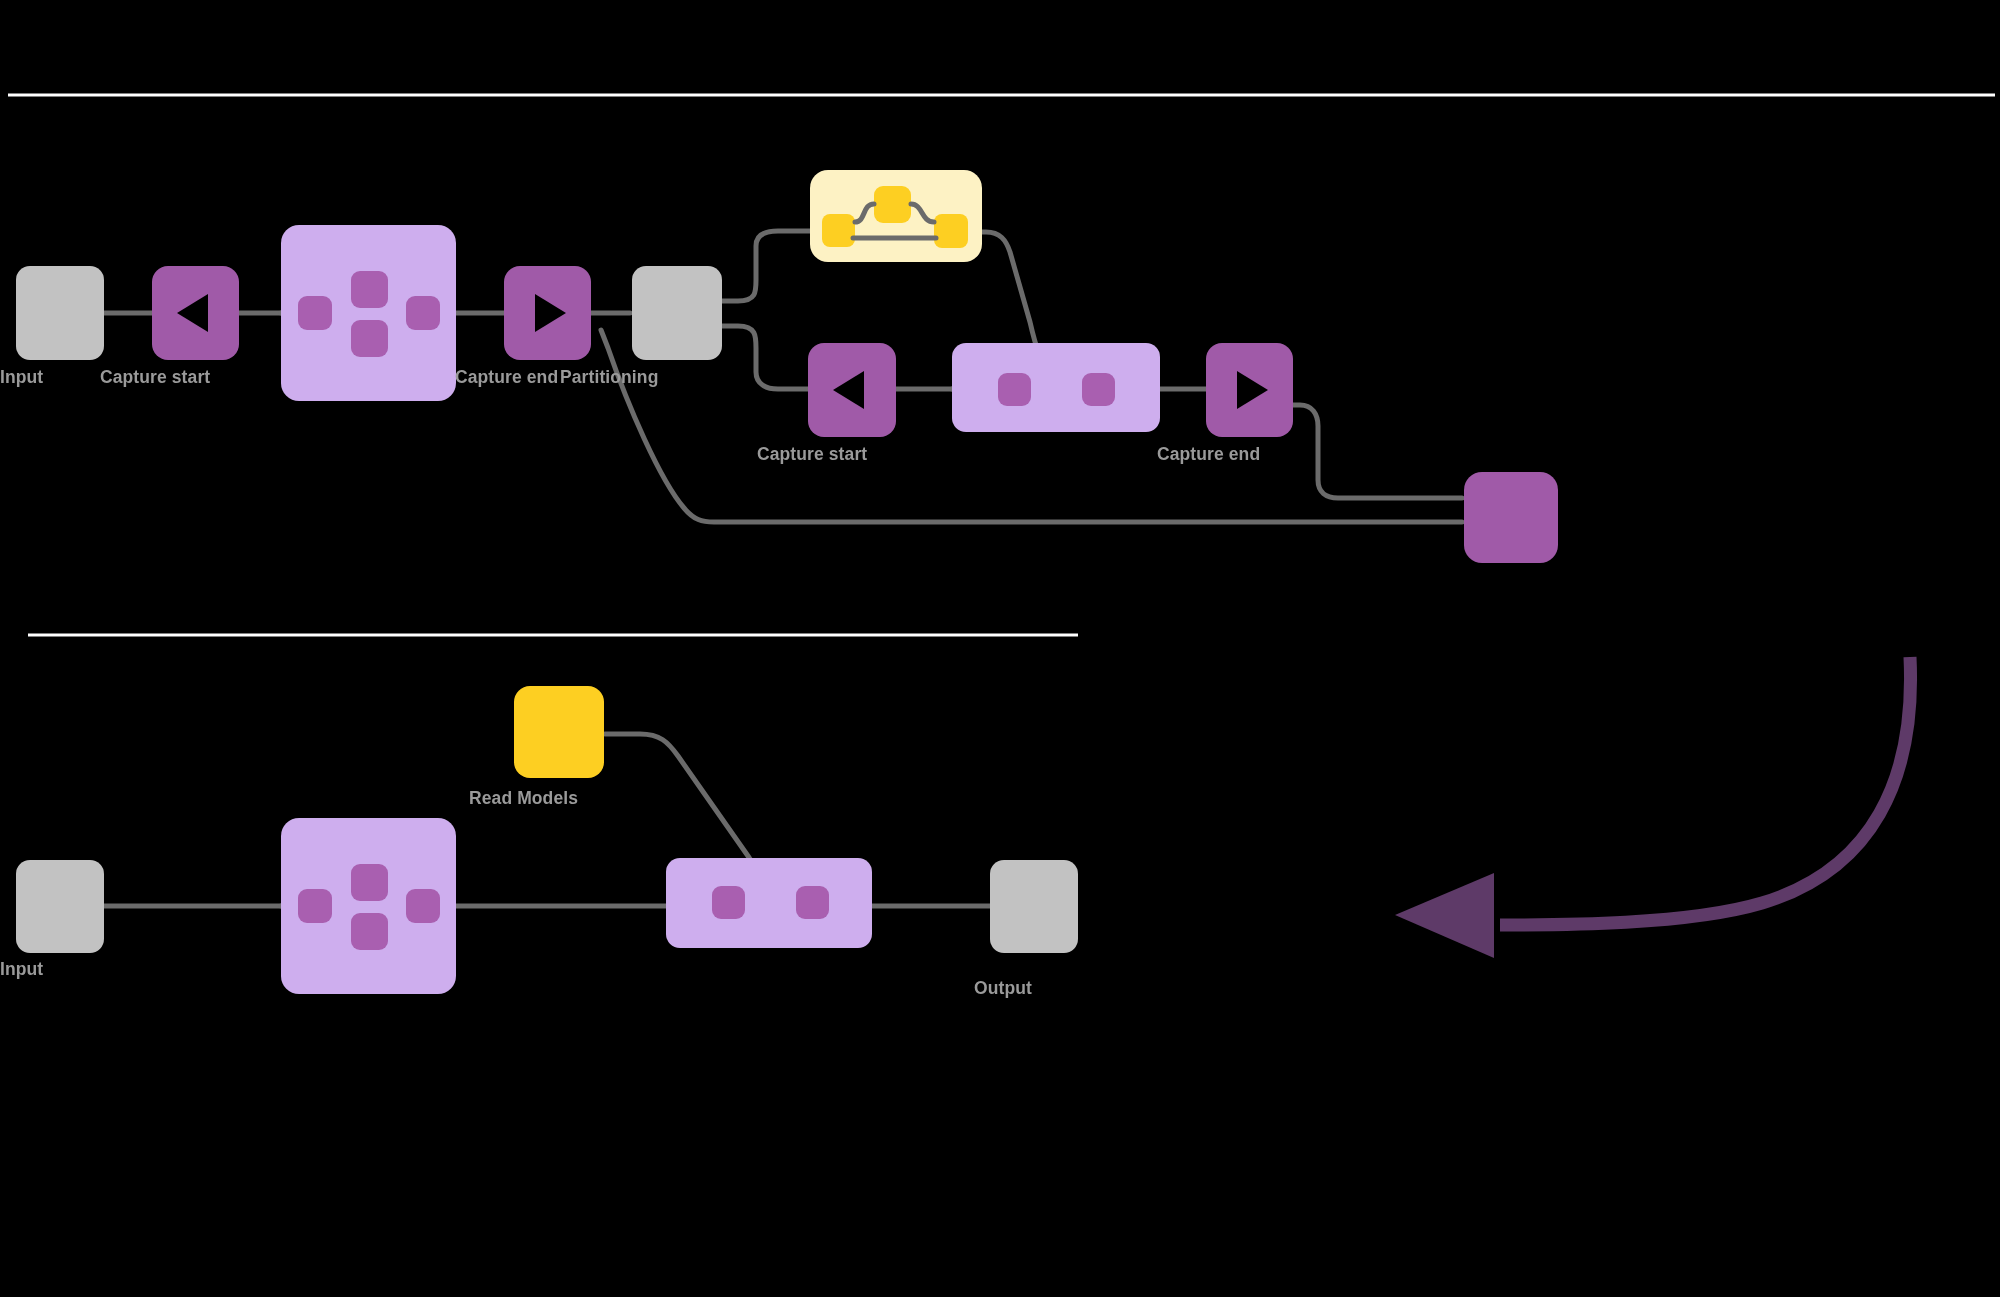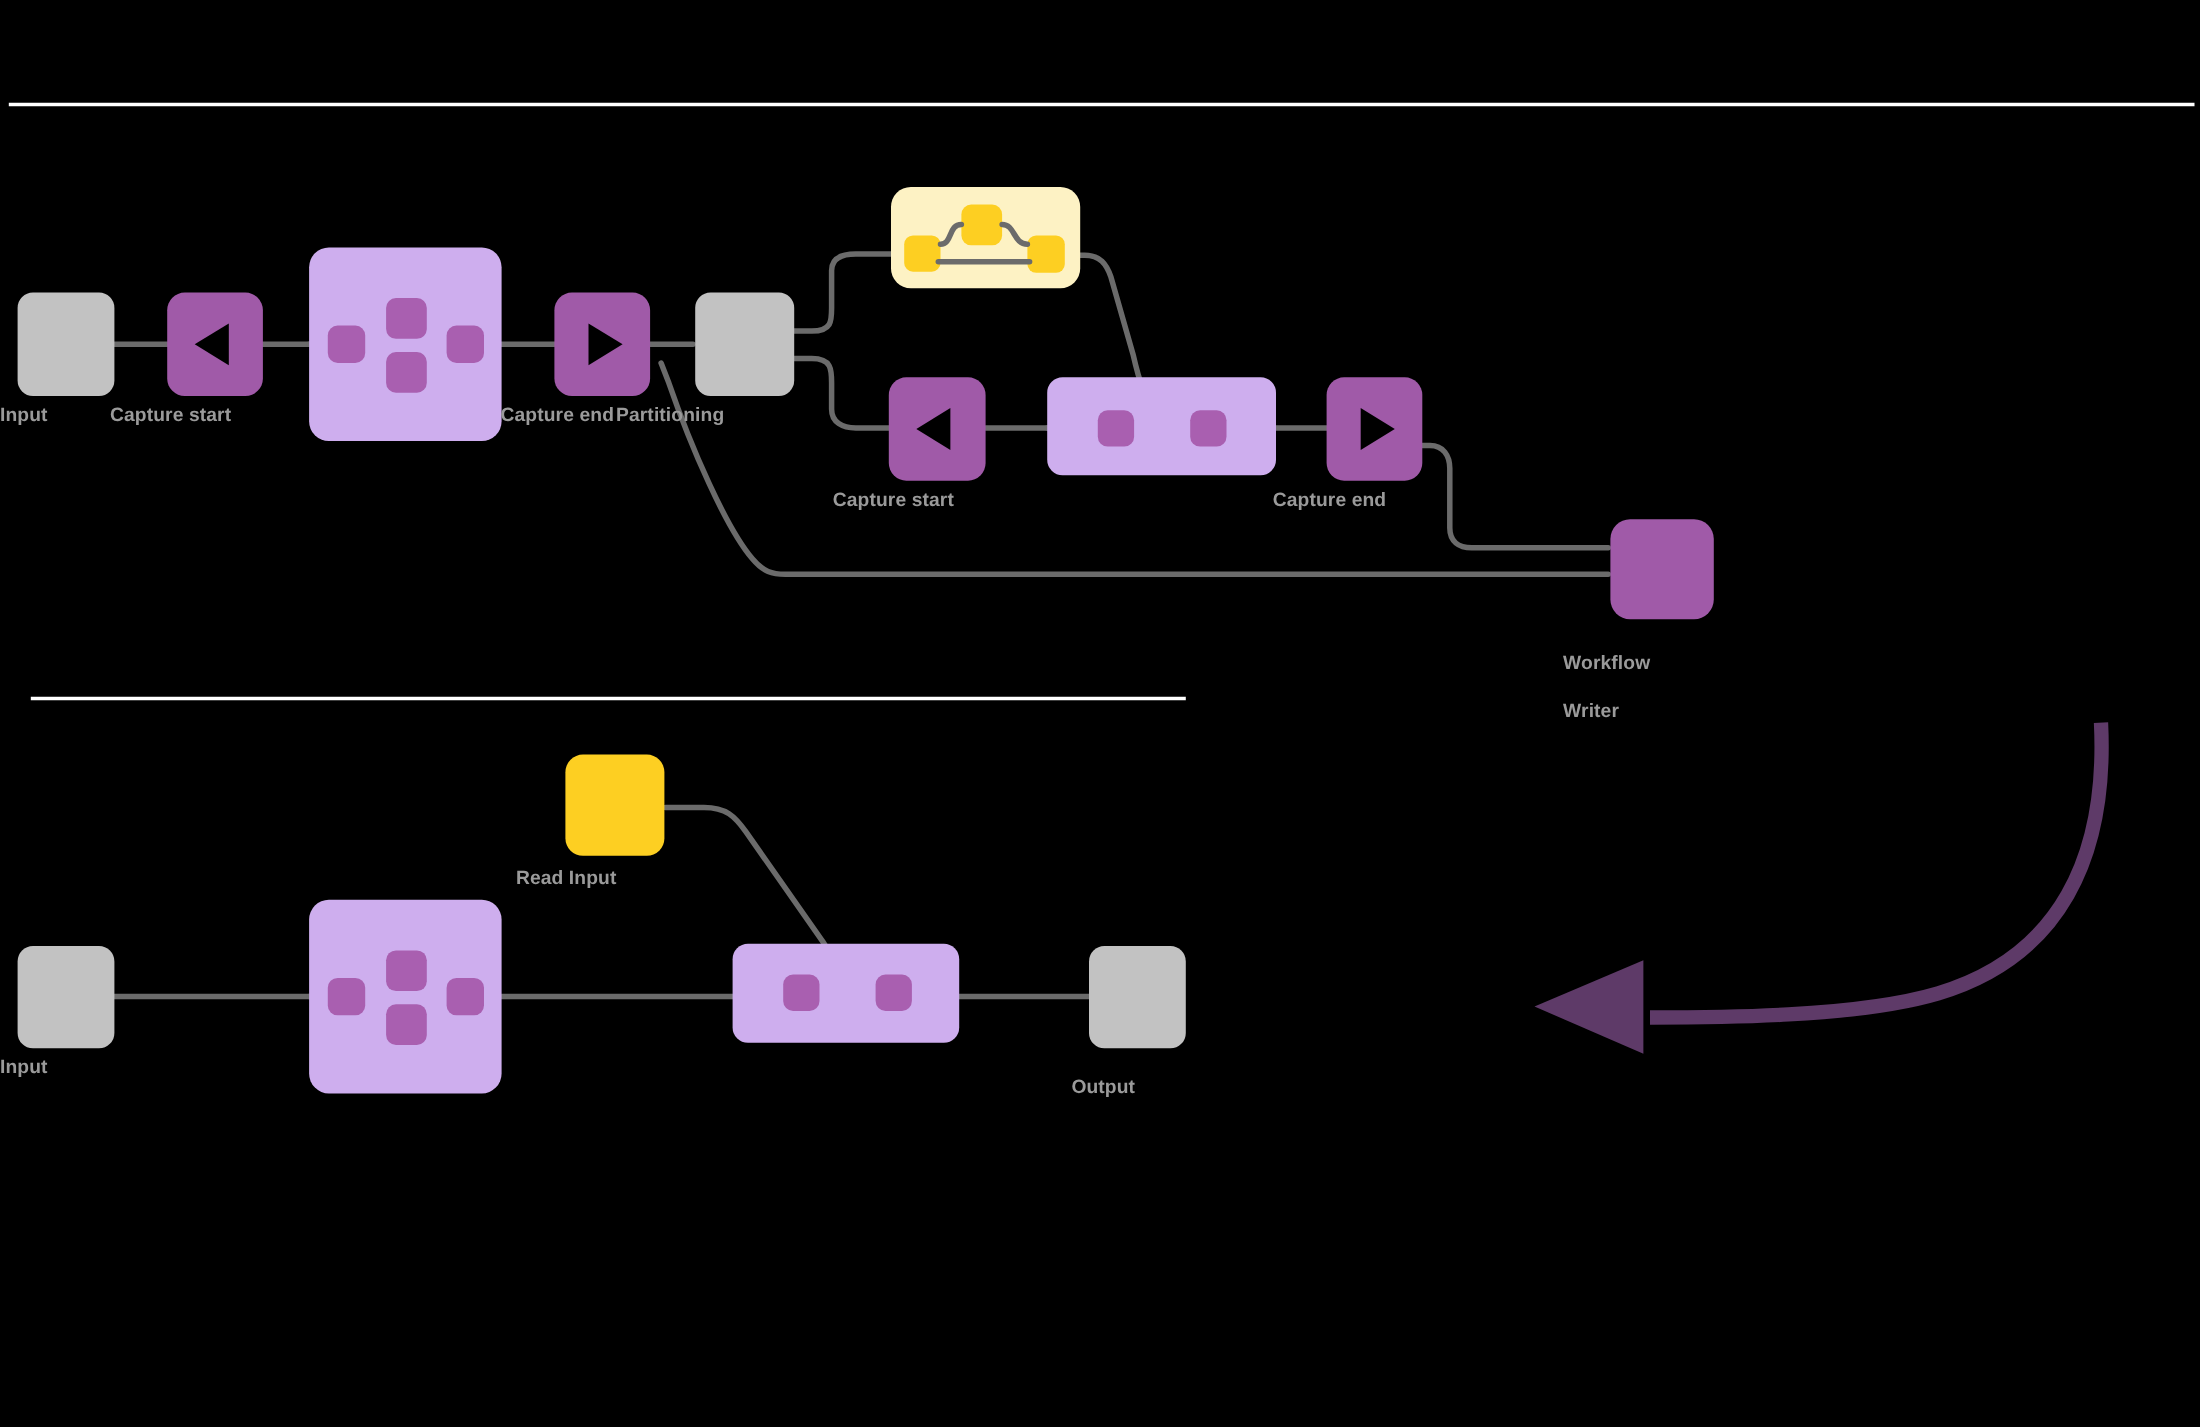--- a/index.html
+++ b/index.html
@@ -191,24 +191,20 @@
   <div class="node-label" style="left:100px; top:367px; width:190px;">Capture start</div>
 
   <div class="node-label" style="left:455px; top:367px; width:185px;">Capture end</div>
 
   <div class="node-label" style="left:560px; top:367px; width:170px;">Partitioning</div>
 
   <div class="node-label" style="left:757px; top:444px; width:190px;">Capture start</div>
 
   <div class="node-label" style="left:1157px; top:444px; width:185px;">Capture end</div>
 
-  <div class="node-label" style="left:1421px; top:570px; width:180px;">
-    <span>Workflow</span><br>
-    <span>Writer</span>
-  </div>
-
-  <div class="node-label" style="left:469px; top:788px; width:180px;">Read Input</div>
+
+  <div class="node-label" style="left:469px; top:788px; width:180px;">Read Models</div>
 
   <div class="node-label" style="left:0px; top:959px; width:120px;">Input</div>
 
   <div class="node-label" style="left:974px; top:978px; width:120px;">Output</div>
 
 </div>
 
 </body></html>

